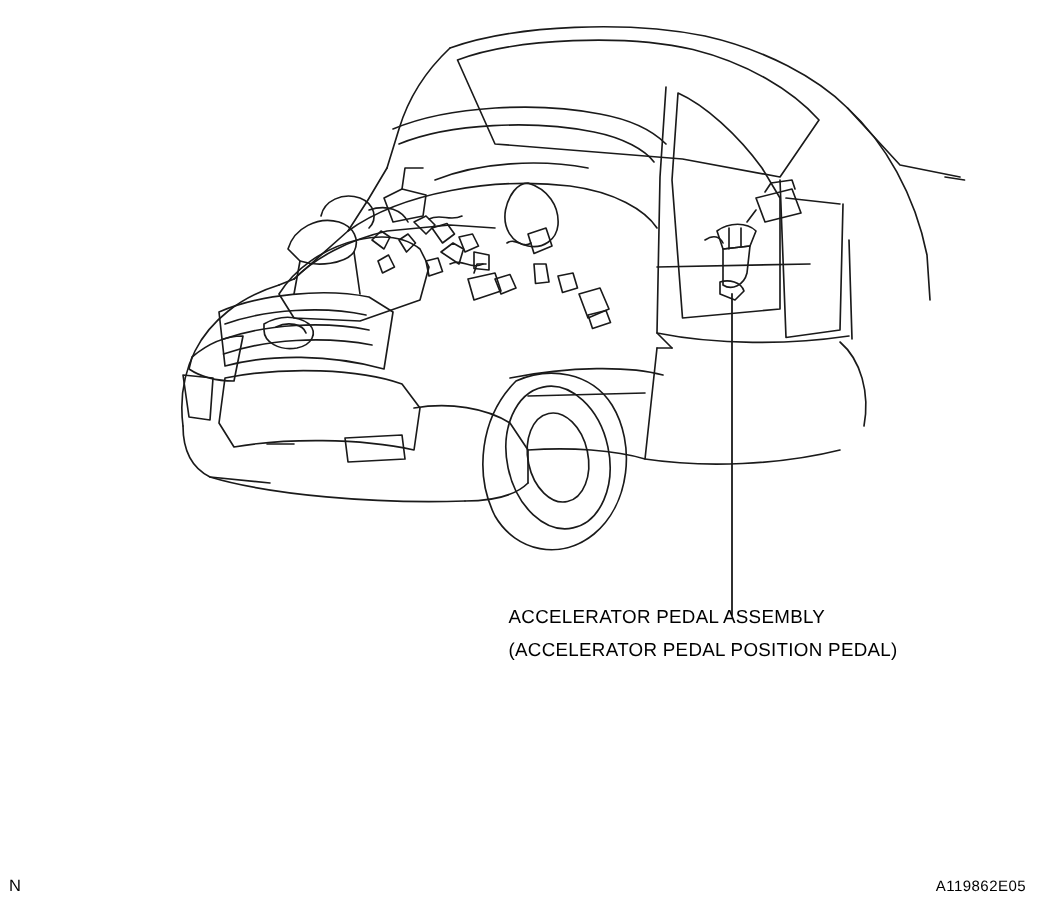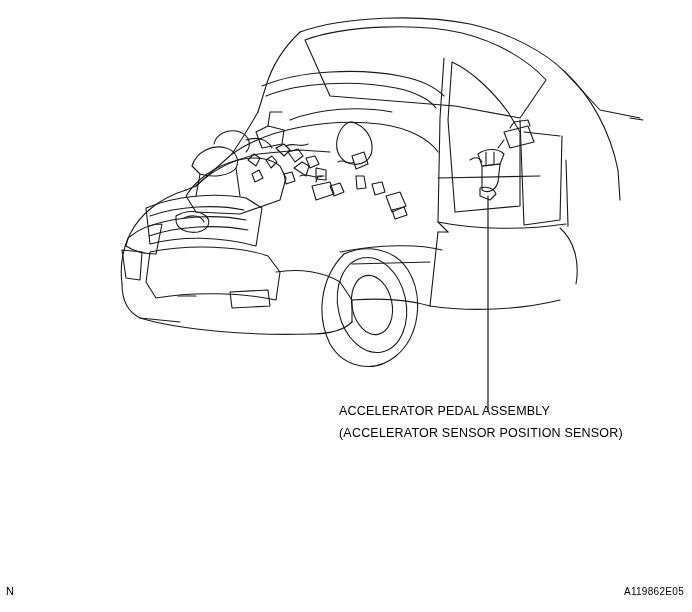--- a/index.html
+++ b/index.html
@@ -162,19 +162,19 @@
       <path d="M470 160 C 476 156, 480 158, 482 162"></path>
 
       <path d="M488 196 L 488 410" stroke-width="1.2"></path>
 
       <path d="M630 118 L 643 120"></path>
     </g>
   </svg>
 
   <div class="callout-text">
     <div class="callout-line-1">ACCELERATOR PEDAL ASSEMBLY</div>
-    <div class="callout-line-2">(ACCELERATOR SENSOR POSITION SENSOR)</div>
+    <div class="callout-line-2">(ACCELERATOR PEDAL POSITION PEDAL)</div>
   </div>
 
   <div class="corner-label">N</div>
   <div class="figure-code">A119862E05</div>
 
 </div>
 
 </body></html>

